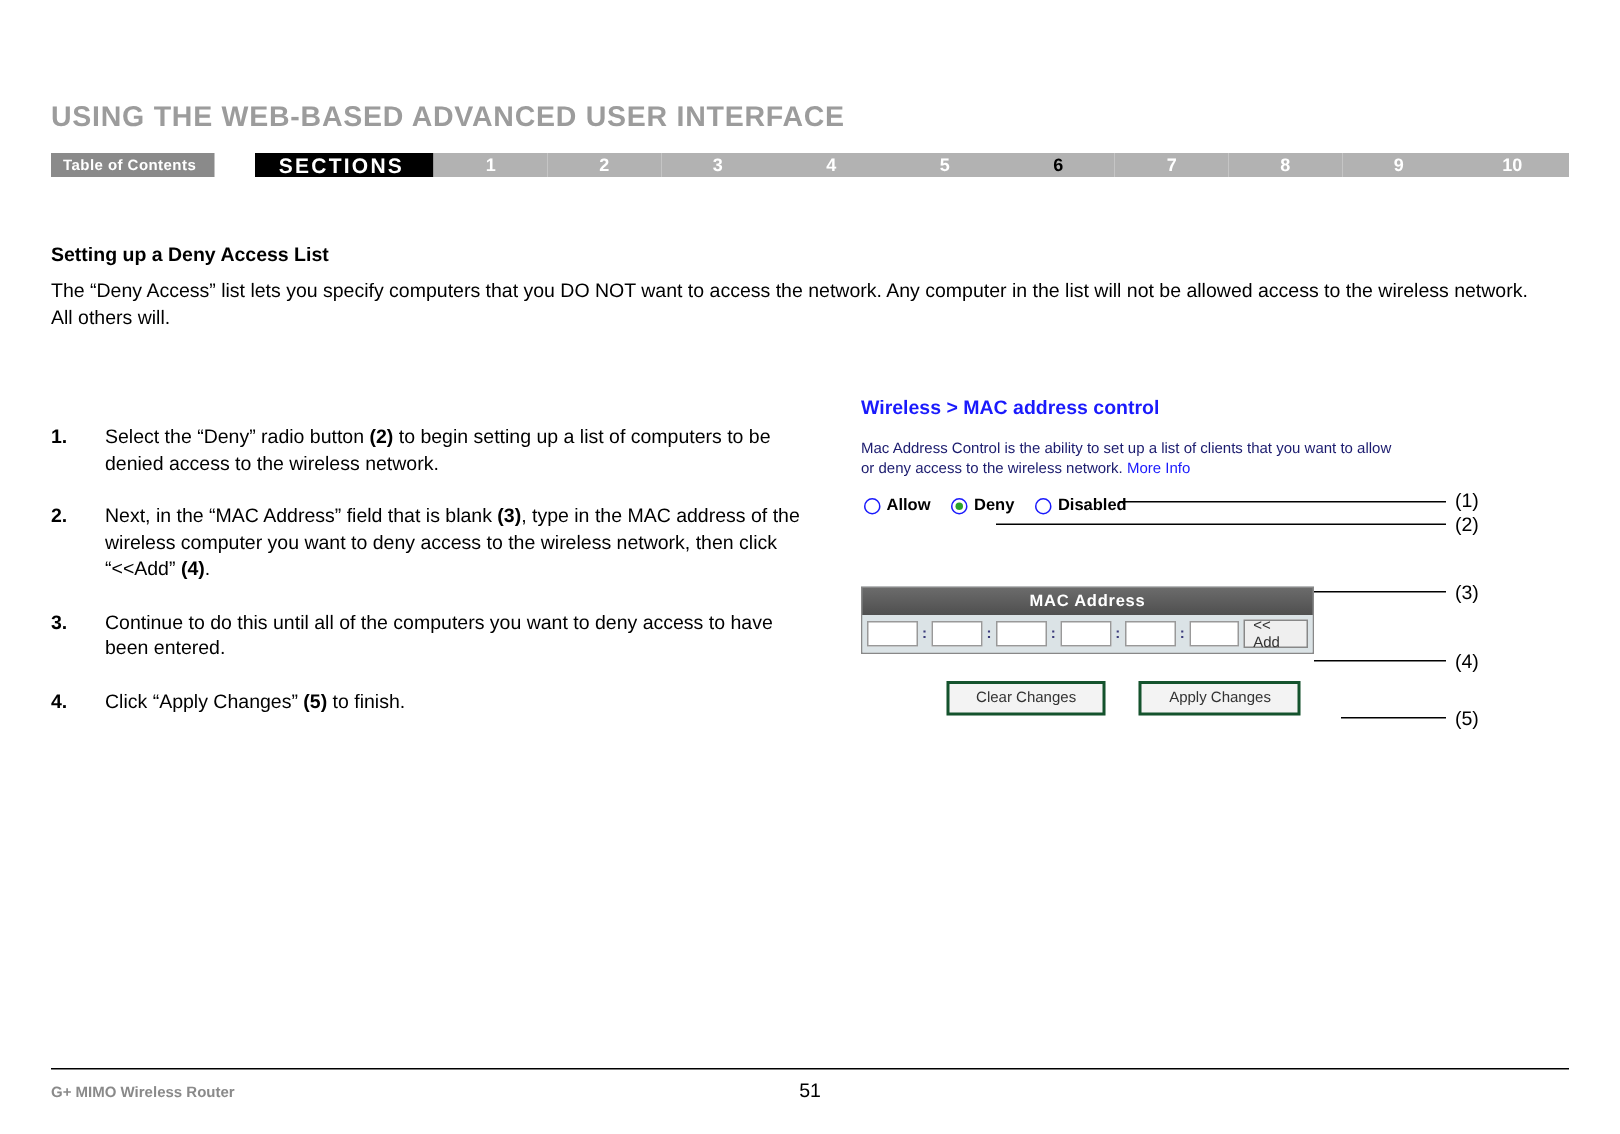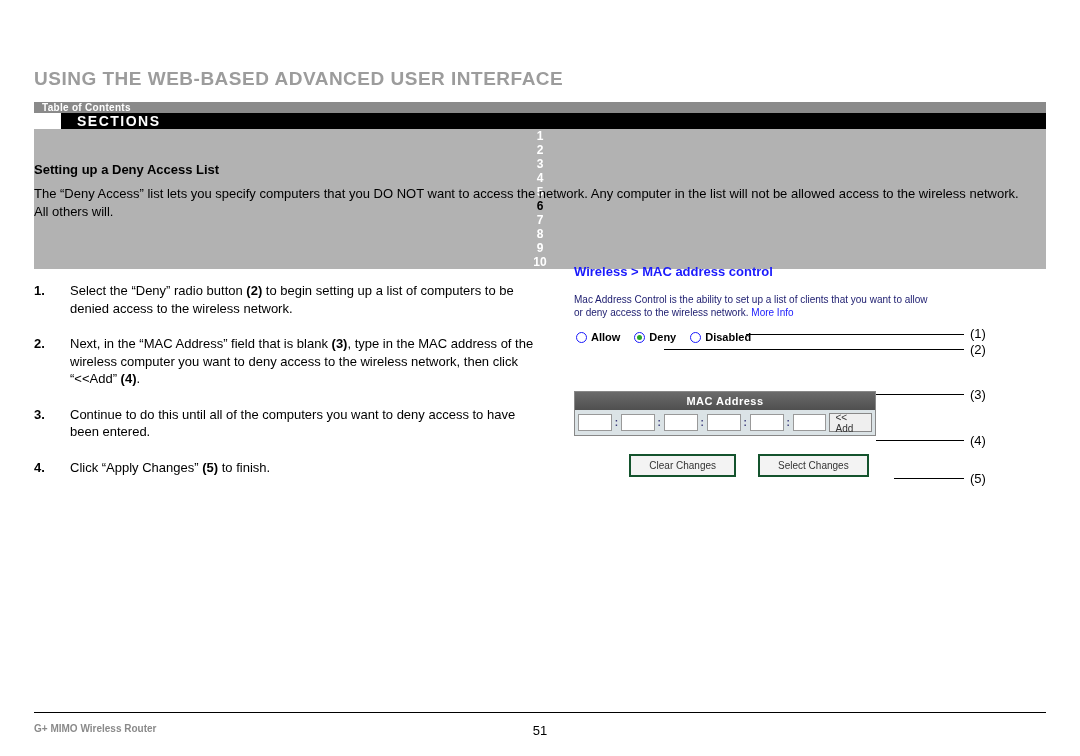--- a/index.html
+++ b/index.html
@@ -27,21 +27,20 @@
 
   
   .section-bar {
     display: flex;
     align-items: stretch;
     height: 16px;
     width: 100%;
     font-size: 11px;
     font-weight: bold;
     color: #fff;
-    flex-direction: column;
   }
   .toc-cell {
     background: #8a8a8a;
     display: flex;
     align-items: center;
     padding: 0 12px 0 8px;
     font-size: 10px;
     letter-spacing: 0.3px;
     flex: 0 0 auto;
     color: #fff;
@@ -276,21 +275,21 @@
     right: 34px;
     bottom: 22px;
   }
   .footer-rule {
     border: none;
     border-top: 1px solid #000;
     margin: 0 0 10px 0;
   }
   .footer-row {
     display: flex;
-    align-items: flex-start;
+    align-items: flex-end;
     font-size: 10px;
     font-weight: bold;
     color: #8a8a8a;
   }
   .footer-center {
     position: absolute;
     left: 50%;
     transform: translateX(-50%);
     font-size: 13px;
     color: #000;
@@ -387,21 +386,21 @@
               <span class="mac-colon">:</span>
             <span class="mac-cell"></span>
             <span class="add-btn">&lt;&lt; Add</span>
           </div>
         </div>
 
         <div class="callout-line-h" style="left:302px; top:176px; width:88px;"></div>
 
         <div class="panel-buttons">
           <span class="ui-btn">Clear Changes</span>
-          <span class="ui-btn">Select Changes</span>
+          <span class="ui-btn">Apply Changes</span>
         </div>
 
         <div class="callout-line-h" style="left:320px; top:214px; width:70px;"></div>
       </div>
 
       <div class="callout" style="left:396px; top:62px;">(1)</div>
       <div class="callout" style="left:396px; top:78px;">(2)</div>
       <div class="callout" style="left:396px; top:123px;">(3)</div>
       <div class="callout" style="left:396px; top:169px;">(4)</div>
       <div class="callout" style="left:396px; top:207px;">(5)</div>

